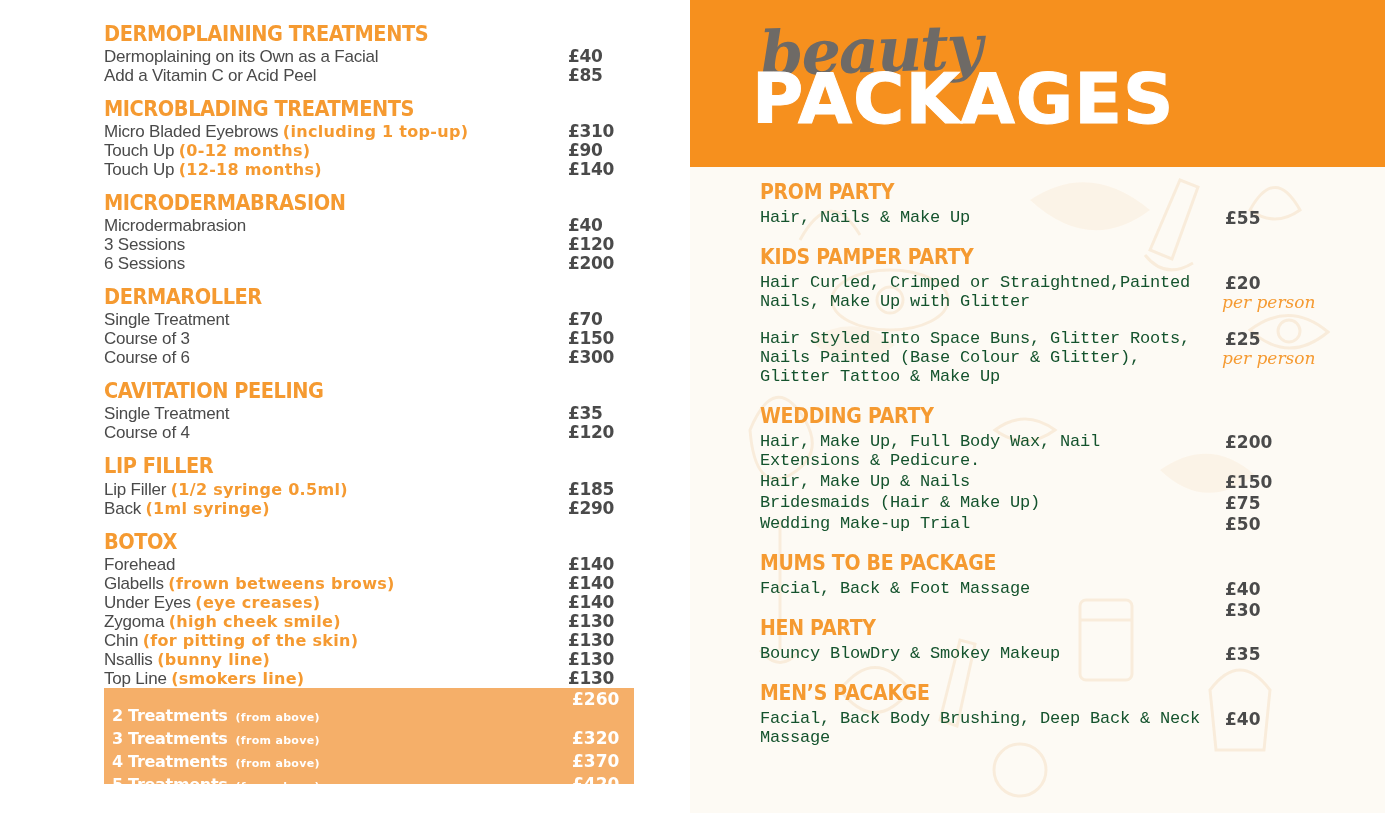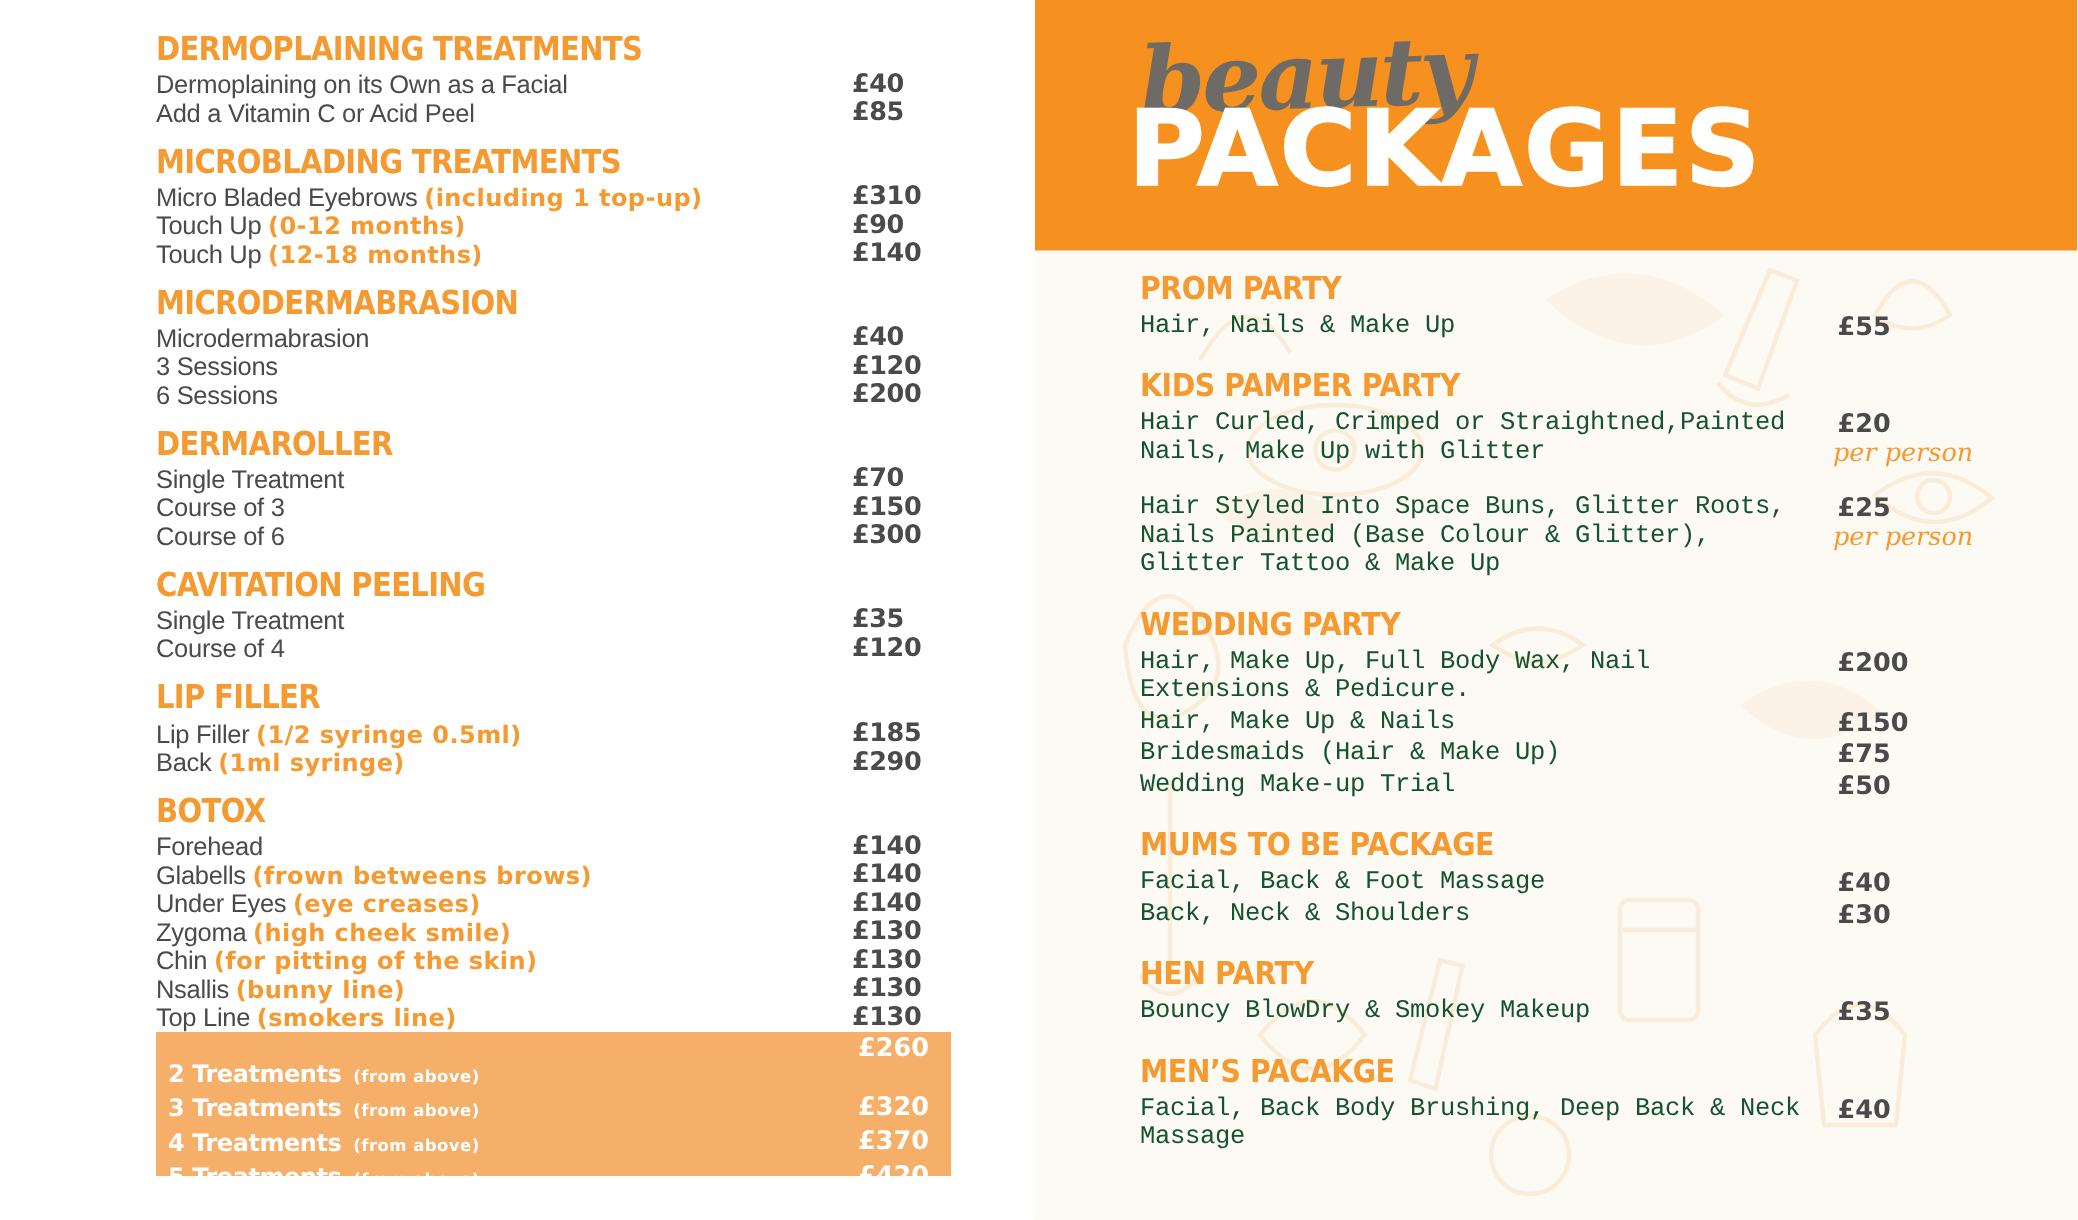--- a/index.html
+++ b/index.html
@@ -339,21 +339,20 @@
         <div class="pkg-row">
           <span class="pdesc">Wedding Make-up Trial</span>
           <span class="pprice">£50</span>
         </div>
         <div class="pkg-title">MUMS TO BE PACKAGE</div>
         <div class="pkg-row">
           <span class="pdesc">Facial, Back &amp; Foot Massage</span>
           <span class="pprice">£40</span>
         </div>
         <div class="pkg-row">
-          <span class="pdesc">Back, Neck &amp; Shoulders</span>
           <span class="pprice">£30</span>
         </div>
         <div class="pkg-title">HEN PARTY</div>
         <div class="pkg-row">
           <span class="pdesc">Bouncy BlowDry &amp; Smokey Makeup</span>
           <span class="pprice">£35</span>
         </div>
         <div class="pkg-title">MEN’S PACAKGE</div>
         <div class="pkg-row">
           <span class="pdesc">Facial, Back Body Brushing, Deep Back &amp; Neck Massage</span>

